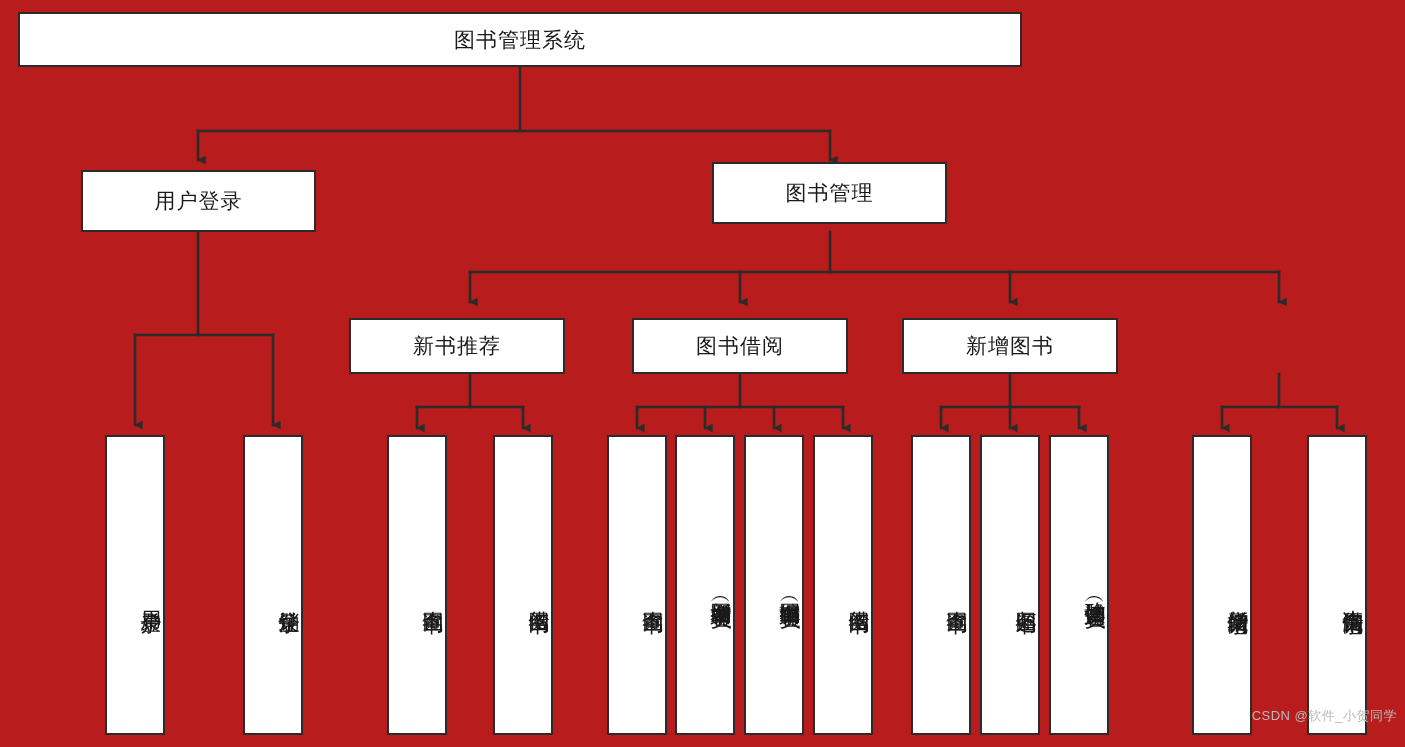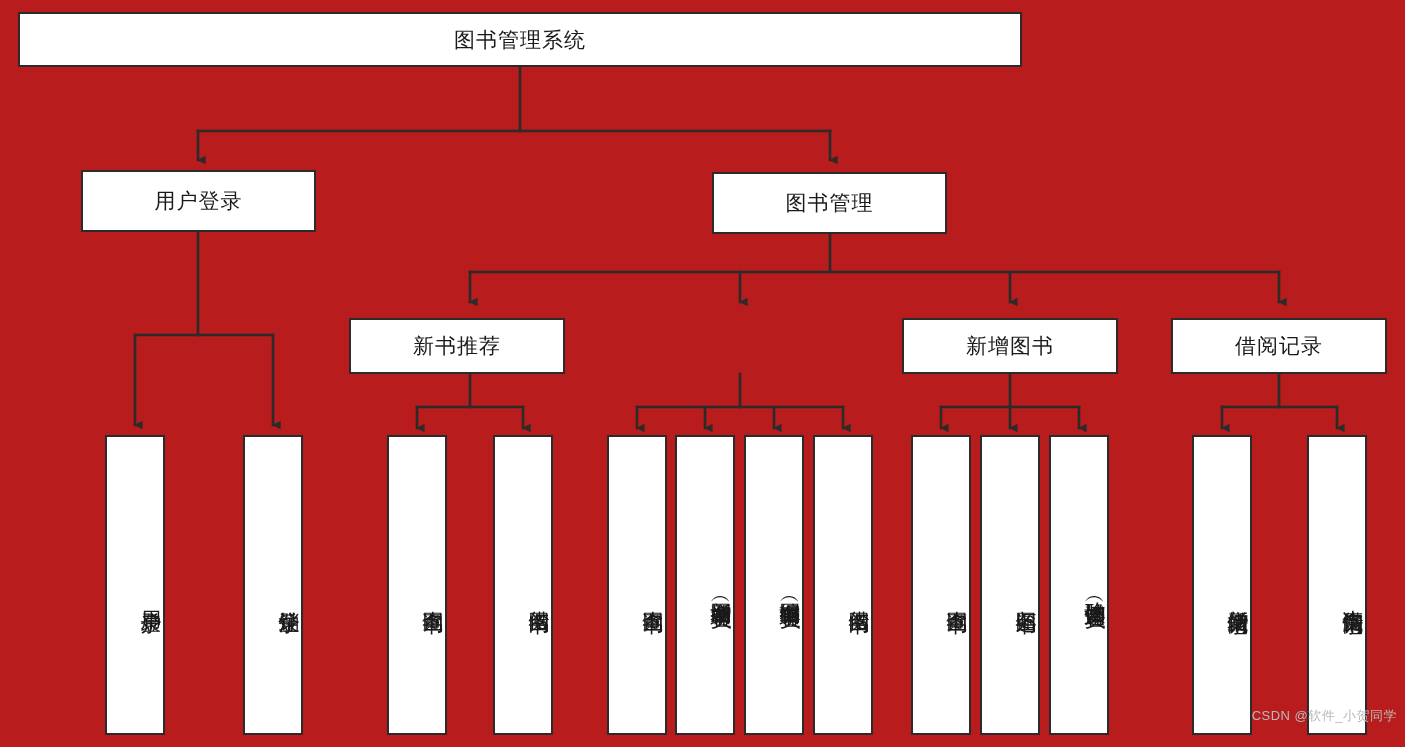--- a/index.html
+++ b/index.html
@@ -121,32 +121,32 @@
     </g>
   </svg>
 
   <div class="node h" style="left:18px; top:12px; width:1004px; height:55px;">
     <span>图书管理系统</span>
   </div>
 
   <div class="node h" style="left:81px; top:170px; width:235px; height:62px;">
     <span>用户登录</span>
   </div>
-  <div class="node h" style="left:712px; top:172px; width:235px; height:62px;">
+  <div class="node h" style="left:712px; top:162px; width:235px; height:62px;">
     <span>图书管理</span>
   </div>
 
   <div class="node h" style="left:349px; top:318px; width:216px; height:56px;">
     <span>新书推荐</span>
   </div>
+  <div class="node h" style="left:632px; top:318px; width:216px; height:56px;">
+    <span>图书借阅</span>
+  </div>
   <div class="node h" style="left:902px; top:318px; width:216px; height:56px;">
     <span>新增图书</span>
-  </div>
-  <div class="node h" style="left:1171px; top:318px; width:216px; height:56px;">
-    <span>借阅记录</span>
   </div>
 
   <div class="node v" style="left:105px; top:435px; width:60px; height:300px;">
     <span>用户登录</span>
   </div>
   <div class="node v" style="left:243px; top:435px; width:60px; height:300px;">
     <span>注销登录</span>
   </div>
 
   <div class="node v" style="left:387px; top:435px; width:60px; height:300px;">

